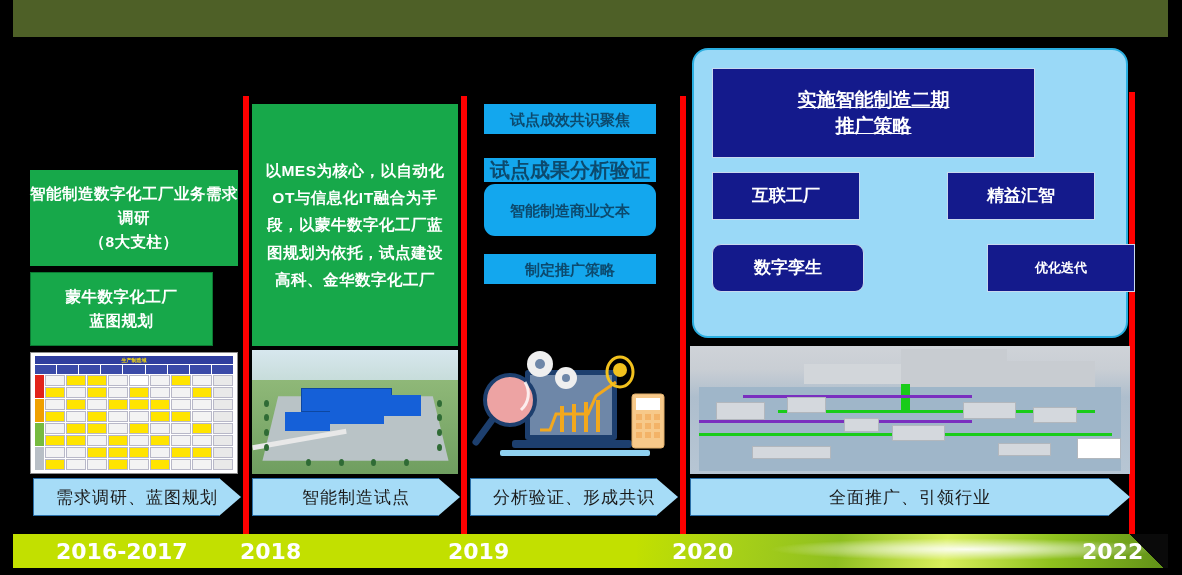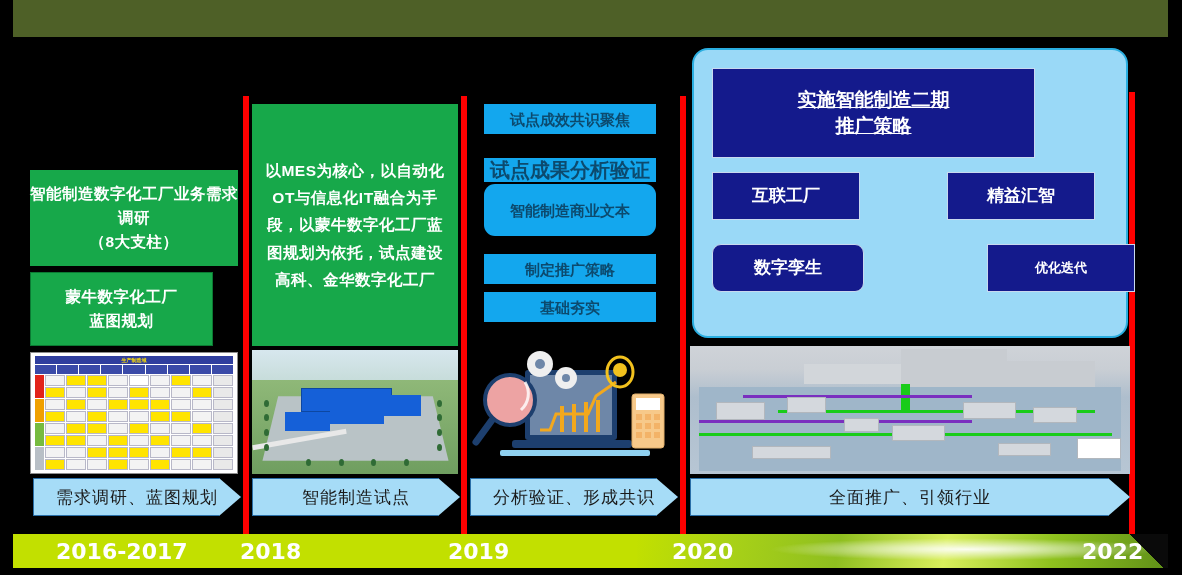--- a/index.html
+++ b/index.html
@@ -288,21 +288,20 @@
       <div class="tree" style="left:42%; top:88%"></div>
       <div class="tree" style="left:58%; top:88%"></div>
       <div class="tree" style="left:74%; top:88%"></div>
     </div>
   </div>
 
   <div class="blue-box" style="left:484px; top:104px; width:172px; height:30px; font-size:15px;">试点成效共识聚焦</div>
   <div class="blue-box" style="left:484px; top:158px; width:172px; height:24px; font-size:20px;">试点成果分析验证</div>
   <div class="blue-box" style="left:484px; top:184px; width:172px; height:52px; font-size:15px;border-radius:11px;">智能制造商业文本</div>
   <div class="blue-box" style="left:484px; top:254px; width:172px; height:30px; font-size:15px;">制定推广策略</div>
-  <div class="blue-box" style="left:484px; top:292px; width:172px; height:30px; font-size:15px;">基础夯实</div>
 
   <div class="img-frame" style="left:470px; top:342px; width:206px; height:132px; background:#000;">
     <svg class="illus" viewBox="0 0 206 132">
 
       <rect x="55" y="28" width="92" height="70" rx="3" fill="#1d3f6e"></rect>
       <rect x="60" y="33" width="82" height="60" fill="#6e87a8"></rect>
       <rect x="42" y="98" width="120" height="8" rx="3" fill="#1d3f6e"></rect>
       <rect x="30" y="108" width="150" height="6" rx="2" fill="#8fd0ef"></rect>
 
       <rect x="90" y="64" width="4" height="26" fill="#f2a81d"></rect>

